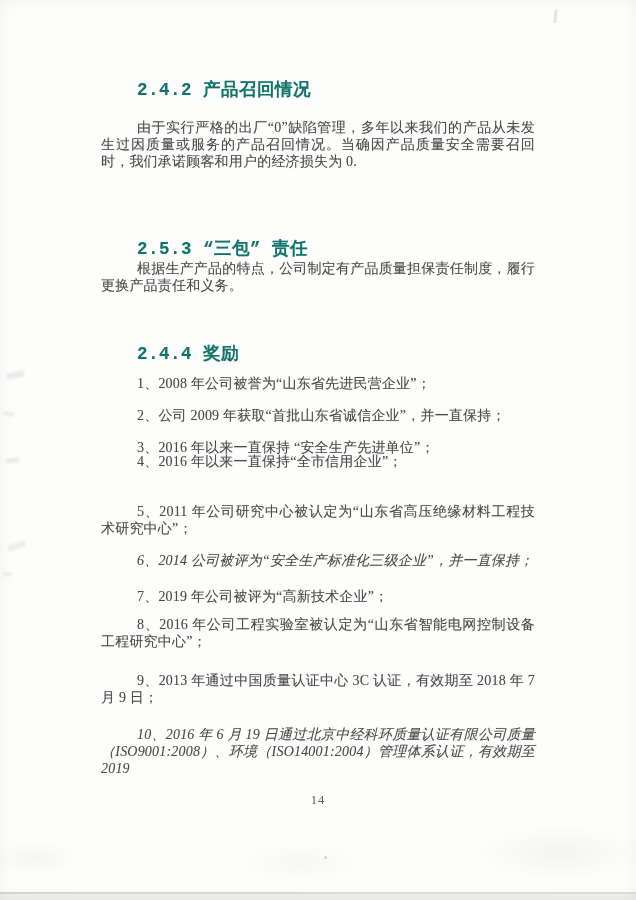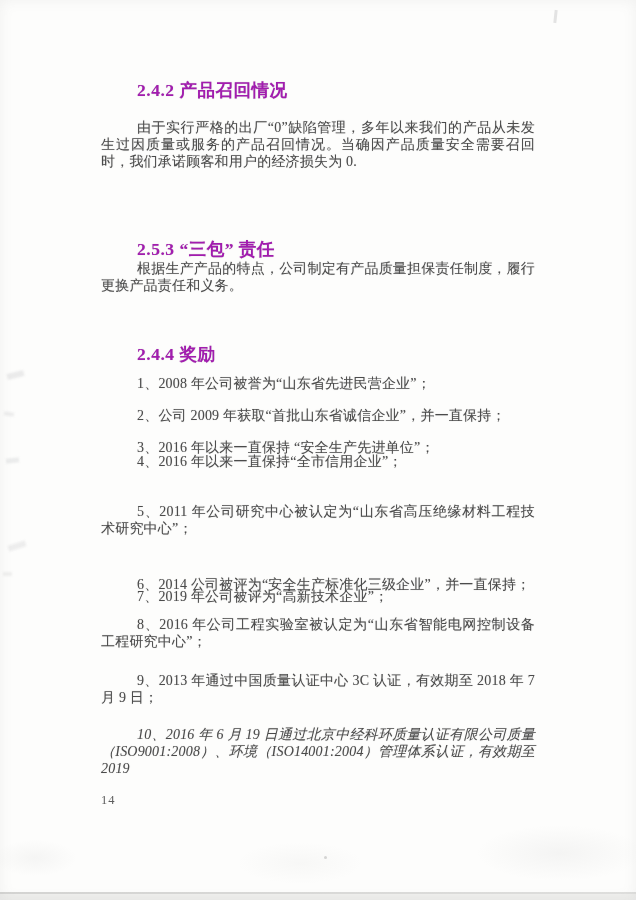--- a/index.html
+++ b/index.html
@@ -35,25 +35,26 @@
   .content > * {
     position: absolute;
     left: 0;
     width: 434px;
     margin: 0;
   }
   .heading {
     font-size: 17.5px;
     line-height: 25px;
     font-weight: bold;
-    color: #a21caf;
+    color: #0f766e;
     padding-left: 36px;
     width: 398px;
     letter-spacing: 0.5px;
     text-shadow: 0 0 1px rgba(46,46,46,0.25);
+    font-family: Liberation Mono, monospace;
   }
   .body-text, .award {
     font-size: 14px;
     line-height: 17px;
     text-indent: 36px;
     text-align: justify;
     text-shadow: 0 0 1px rgba(75,75,75,0.3);
     letter-spacing: 0.2px;
   }
   #h-recall  { top: 78px; }
@@ -61,31 +62,31 @@
   #h-sanbao  { top: 237px; }
   #p-sanbao  { top: 260px; }
   #h-awards  { top: 342px; }
   ol.awards { list-style: none; padding: 0; margin: 0; }
   .award { position: absolute; left: 0; width: 434px; }
   .award:nth-child(1)  { top: 375px; }
   .award:nth-child(2)  { top: 407px; }
   .award:nth-child(3)  { top: 439px; }
   .award:nth-child(4)  { top: 453px; }
   .award:nth-child(5)  { top: 503px; }
-  .award:nth-child(6)  { top: 576px; }
+  .award:nth-child(6)  { top: 552px; font-style: italic; }
   .award:nth-child(7)  { top: 588px; }
   .award:nth-child(8)  { top: 616px; }
   .award:nth-child(9)  { top: 672px; }
   .award:nth-child(10) { top: 726px; font-style: italic; }
   .page-number {
     position: absolute;
     top: 793px;
     left: 0;
     width: 434px;
-    text-align: left;
+    text-align: center;
     font-size: 12.5px;
     color: #5c5c5c;
     letter-spacing: 1px;
   }
   
   .artifact { position: absolute; pointer-events: none; }
   .smudge-1 { left: 7px;  top: 372px; width: 17px; height: 6px; background: rgba(95,100,105,0.12); filter: blur(1px); transform: rotate(-14deg); }
   .smudge-2 { left: 4px;  top: 412px; width: 10px; height: 4px; background: rgba(95,100,105,0.10); filter: blur(1px); transform: rotate(8deg); }
   .smudge-3 { left: 6px;  top: 458px; width: 13px; height: 5px; background: rgba(95,100,105,0.11); filter: blur(1px); transform: rotate(-6deg); }
   .smudge-4 { left: 8px;  top: 543px; width: 18px; height: 6px; background: rgba(95,100,105,0.10); filter: blur(1.2px); transform: rotate(-18deg); }

